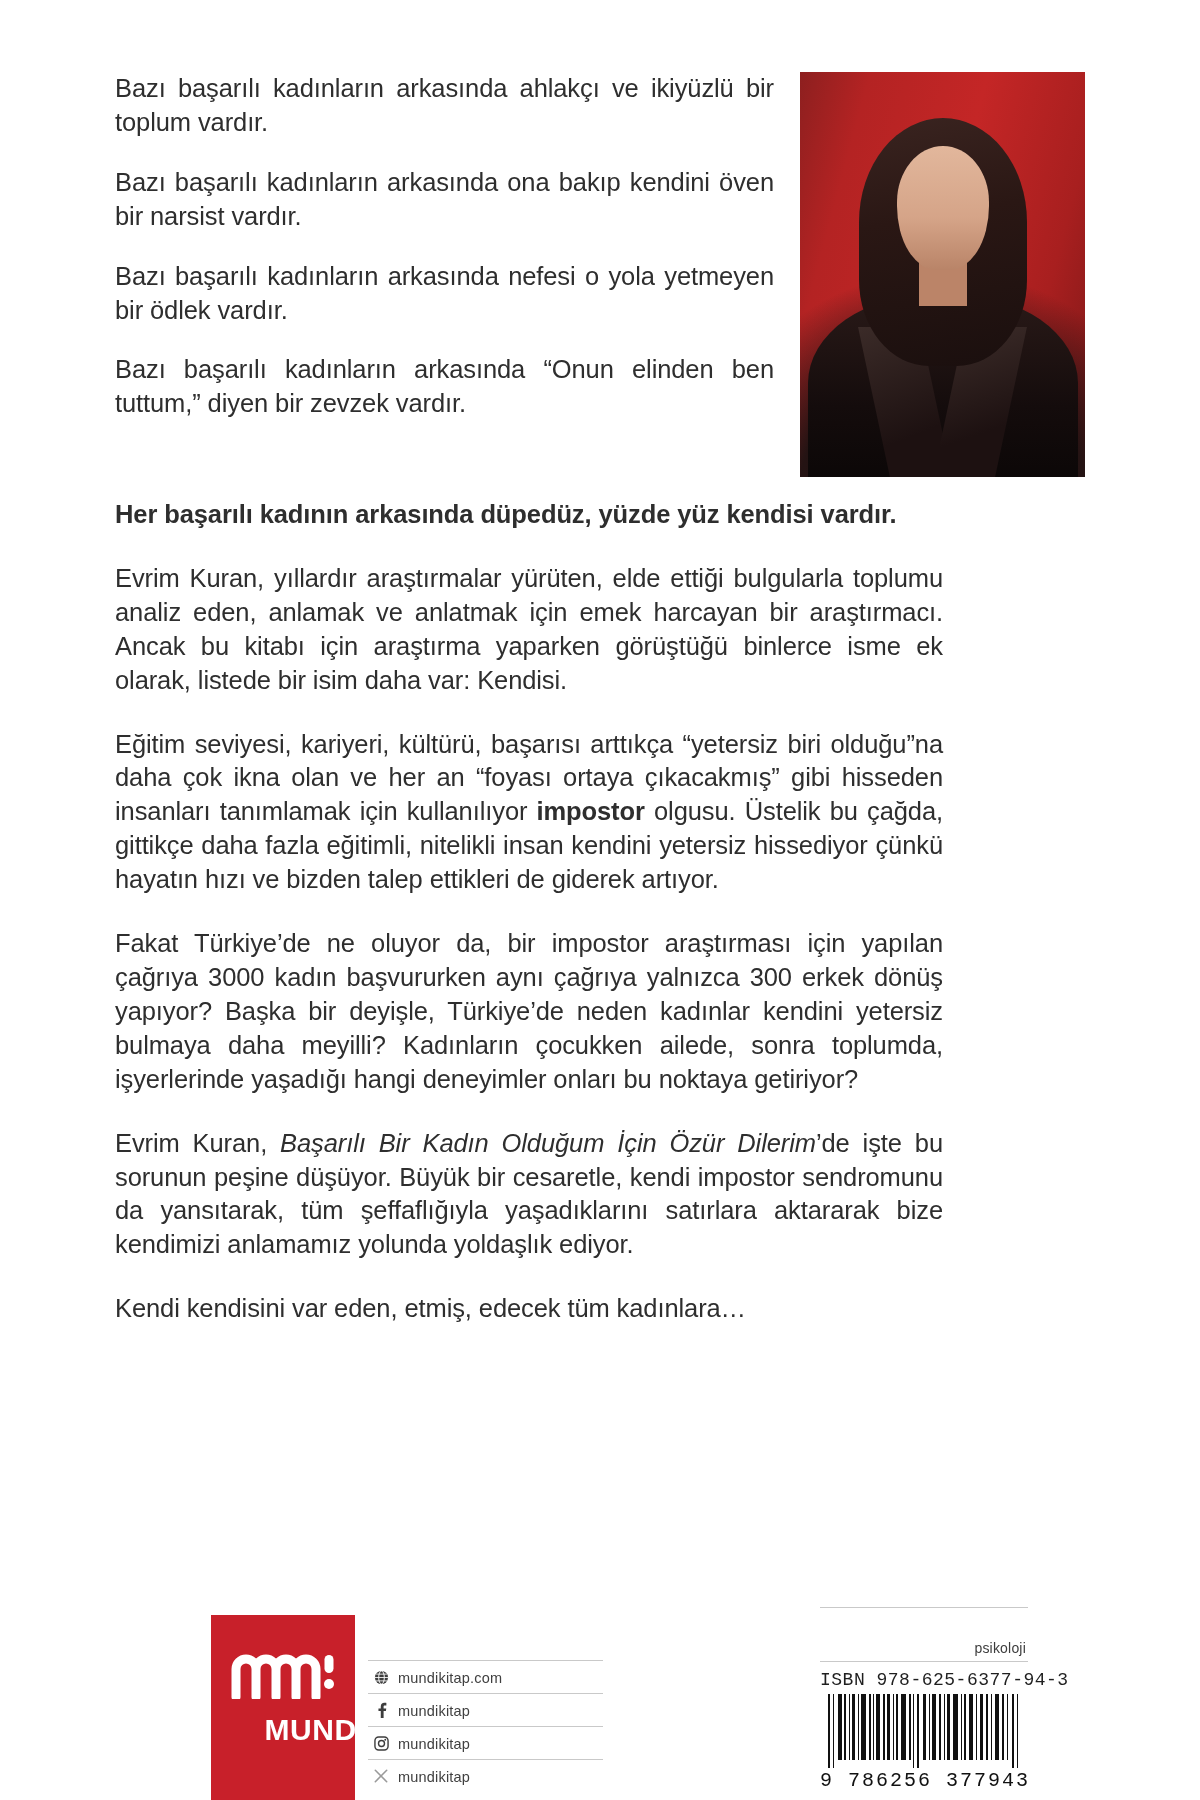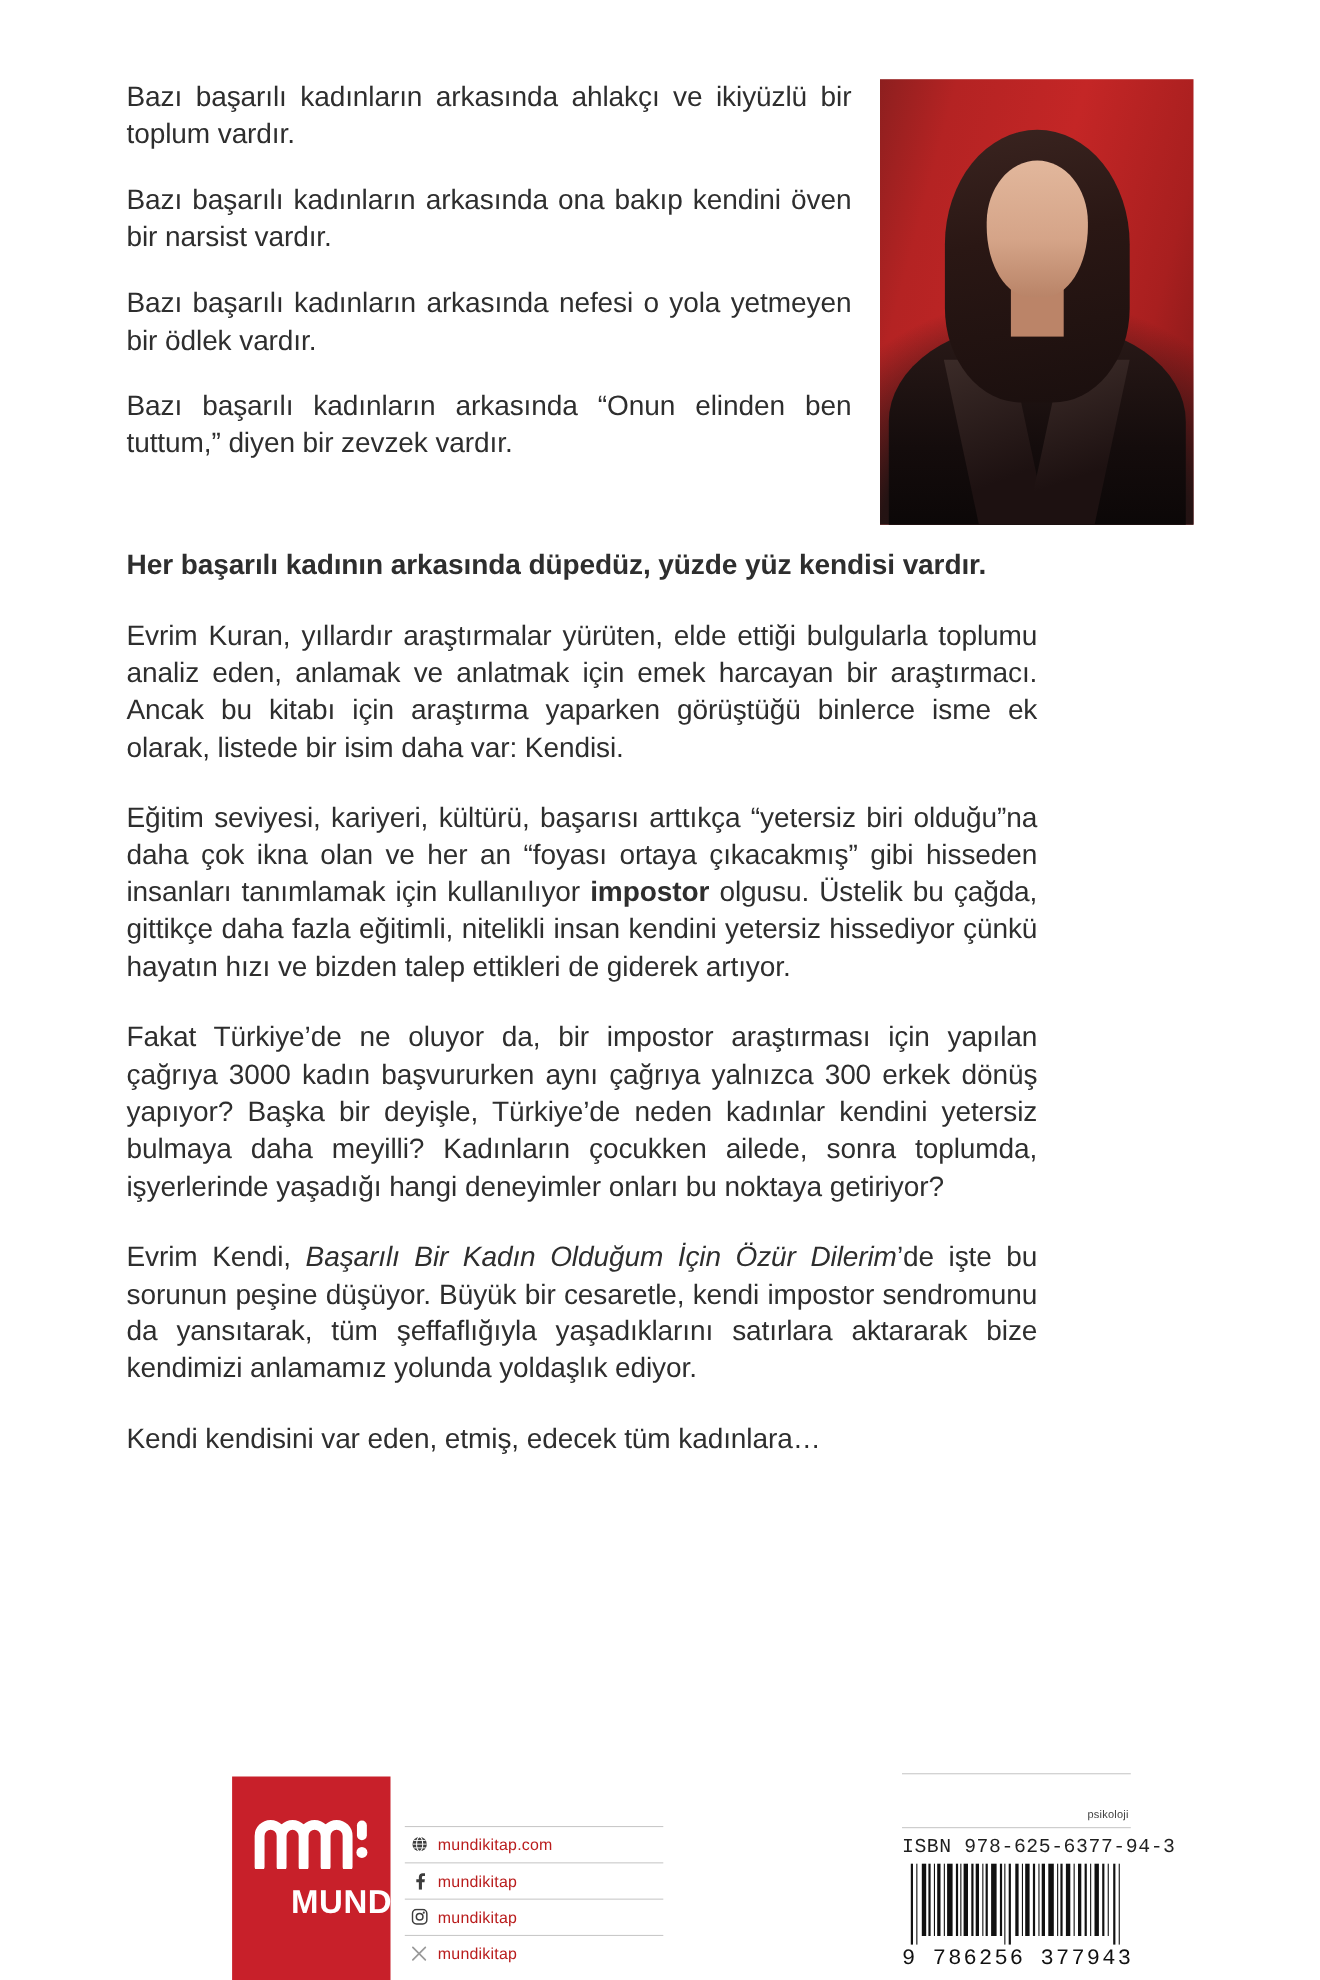--- a/index.html
+++ b/index.html
@@ -182,38 +182,38 @@
   .contact-ico {
     width: 26px;
     flex: 0 0 26px;
     text-align: center;
     color: #4a4a4a;
     font-size: 15px;
     line-height: 1;
   }
   .contact-label {
     font-size: 14.5px;
-    color: #b91c1c;
+    color: #404040;
     letter-spacing: 0.2px;
     padding-left: 4px;
   }
 
   .isbn-zone {
     position: absolute;
     right: 172px;
     bottom: 8px;
     width: 208px;
   }
   .cat-line-top {
     border-top: 1px solid #c9c9c9;
     height: 28px;
   }
   .cat-name {
     text-align: right;
-    font-size: 10px;
+    font-size: 14px;
     color: #3d3d3d;
     padding: 4px 2px 5px 0;
     letter-spacing: 0.2px;
   }
   .cat-line-bottom { border-top: 1px solid #c9c9c9; }
   .isbn-text {
     font-family: "Liberation Mono", monospace;
     font-size: 18px;
     color: #1f1f1f;
     letter-spacing: 0.5px;
@@ -264,21 +264,21 @@
   <div class="body-col">
 
     <p class="tagline">Her başarılı kadının arkasında düpedüz, yüzde yüz kendisi vardır.</p>
 
     <p>Evrim Kuran, yıllardır araştırmalar yürüten, elde ettiği bulgularla toplumu analiz eden, anlamak ve anlatmak için emek harcayan bir araştırmacı. Ancak bu kitabı için araştırma yaparken görüştüğü binlerce isme ek olarak, listede bir isim daha var: Kendisi.</p>
 
     <p><span>Eğitim seviyesi, kariyeri, kültürü, başarısı arttıkça “yetersiz biri olduğu”na daha çok ikna olan ve her an “foyası ortaya çıkacakmış” gibi hisseden insanları tanımlamak için kullanılıyor </span><b>impostor</b><span> olgusu. Üstelik bu çağda, gittikçe daha fazla eğitimli, nitelikli insan kendini yetersiz hissediyor çünkü hayatın hızı ve bizden talep ettikleri de giderek artıyor.</span></p>
 
     <p>Fakat Türkiye’de ne oluyor da, bir impostor araştırması için yapılan çağrıya 3000 kadın başvururken aynı çağrıya yalnızca 300 erkek dönüş yapıyor? Başka bir deyişle, Türkiye’de neden kadınlar kendini yetersiz bulmaya daha meyilli? Kadınların çocukken ailede, sonra toplumda, işyerlerinde yaşadığı hangi deneyimler onları bu noktaya getiriyor?</p>
 
-    <p><span>Evrim Kendi, </span><i>Başarılı Bir Kadın Olduğum İçin Özür Dilerim</i><span>’de işte bu sorunun peşine düşüyor. Büyük bir cesaretle, kendi impostor sendromunu da yansıtarak, tüm şeffaflığıyla yaşadıklarını satırlara aktararak bize kendimizi anlamamız yolunda yoldaşlık ediyor.</span></p>
+    <p><span>Evrim Kuran, </span><i>Başarılı Bir Kadın Olduğum İçin Özür Dilerim</i><span>’de işte bu sorunun peşine düşüyor. Büyük bir cesaretle, kendi impostor sendromunu da yansıtarak, tüm şeffaflığıyla yaşadıklarını satırlara aktararak bize kendimizi anlamamız yolunda yoldaşlık ediyor.</span></p>
 
     <p class="last">Kendi kendisini var eden, etmiş, edecek tüm kadınlara…</p>
   </div>
 
   <div class="footer">
 
     <div class="logo-box">
       <svg class="mark" viewBox="0 0 106 46">
         <path d="M6 44 V16 a10 10 0 0 1 20 0 V44 V16 a10 10 0 0 1 20 0 V44 V16 a10 10 0 0 1 20 0 V44 V16 a10 10 0 0 1 20 0 V44" fill="none" stroke="#ffffff" stroke-width="9" stroke-linecap="round" stroke-linejoin="round"></path>
         <circle cx="99" cy="31" r="5" fill="#ffffff"></circle>

